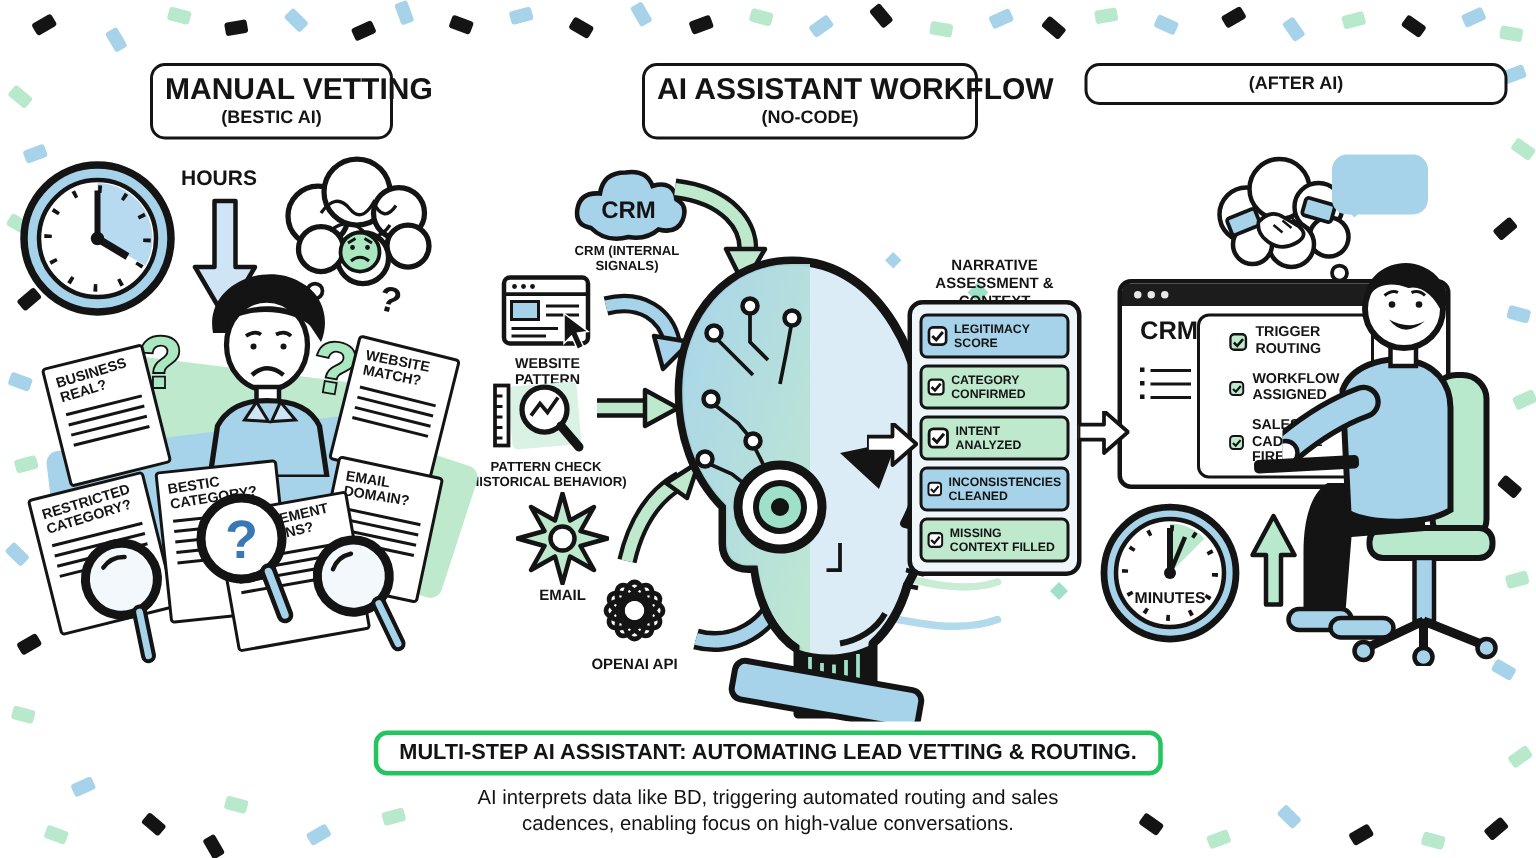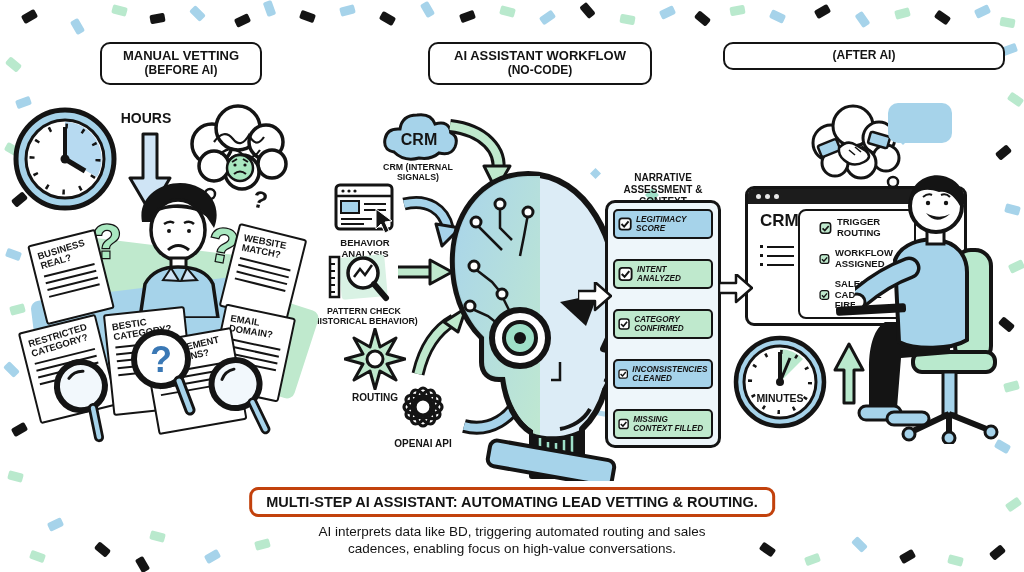--- a/index.html
+++ b/index.html
@@ -4,34 +4,34 @@
 <style>
   html,body{margin:0;padding:0;background:#fff;}
   #canvas{position:relative;width:1024px;height:572px;background:#ffffff;overflow:hidden;
           font-family:"Liberation Sans",sans-serif;color:#141414;}
   .abs{position:absolute;}
   
   .cf{position:absolute;width:15px;height:9px;border-radius:2px;}
   
   .hbox{position:absolute;background:#fff;border:2.5px solid #141414;border-radius:10px;
         text-align:center;padding:5px 8px;line-height:1.15;}
-  .hbox .l1{font-weight:bold;font-size:13px;white-space:nowrap;display:block;}
+  .hbox .l1{font-weight:bold;font-size:20px;white-space:nowrap;display:block;}
   .hbox .l2{font-weight:bold;font-size:12px;display:block;}
   
   .cap{position:absolute;text-align:center;font-size:13.5px;line-height:1.3;font-weight:500;}
   .small-label{position:absolute;text-align:center;font-weight:bold;line-height:1.18;}
   
   .poly{position:absolute;border-radius:8px;}
   .doc{position:absolute;background:#fff;border:2.5px solid #141414;border-radius:3px;padding:5px 6px;box-sizing:border-box;}
   .doc-title{font-weight:bold;font-size:9.5px;line-height:1.1;transform:rotate(-3deg);}
   .ln{height:0;border-top:2px solid #141414;margin:5px 1px;}
   
   #checklist{position:absolute;left:605px;top:200px;width:116px;background:#eef6fa;
              border:3px solid #141414;border-radius:10px;padding:6px 5px;box-sizing:border-box;
-             display:flex;flex-direction:column;gap:20px;z-index:3;font-style:italic;}
+             display:flex;flex-direction:column;gap:4px;z-index:3;}
   .check-item{border:2px solid #141414;border-radius:5px;padding:3px 3px;display:flex;gap:4px;
               align-items:center;min-height:20px;}
   .check-item span{font-weight:bold;font-size:8.2px;line-height:1.12;}
   .tone-blue{background:#a6d3ea;}
   .tone-green{background:#bfe9cd;}
   
   #crm-window{position:absolute;left:745px;top:186px;width:222px;height:140px;background:#fff;
               border:3px solid #141414;border-radius:9px;z-index:2;box-sizing:border-box;}
   #crm-titlebar{height:15px;background:#1c1c1c;border-radius:5px 5px 0 0;display:flex;align-items:center;gap:4px;padding-left:8px;}
   .tb-dot{width:5px;height:5px;border-radius:50%;background:#e8e8e8;}
@@ -46,21 +46,21 @@
   .crm-item{display:flex;align-items:center;gap:5px;}
   .crm-item span{font-weight:bold;font-size:9.5px;line-height:1.12;}
   
   #bubble-blue{position:absolute;left:888px;top:103px;width:64px;height:40px;background:#a6d3ea;border-radius:10px;z-index:1;}
   #bubble-blue:after{content:'';position:absolute;left:8px;bottom:-9px;border:7px solid transparent;border-top-color:#a6d3ea;}
   #bubble-green{position:absolute;left:895px;top:130px;width:92px;background:#b9e9cd;border:2.5px solid #141414;
                 border-radius:9px;padding:6px 4px;text-align:center;font-weight:bold;font-size:8.6px;line-height:1.2;z-index:2;}
   #bubble-green:after{content:'';position:absolute;left:-16px;bottom:6px;border:8px solid transparent;border-right-color:#141414;}
   #bubble-green:before{content:'';position:absolute;left:-10px;bottom:9px;border:5px solid transparent;border-right-color:#b9e9cd;z-index:1;}
   
-  #banner{position:absolute;left:50%;transform:translateX(-50%);top:487px;background:#fff;border:3px solid #c2410c;
+  #banner{position:absolute;left:50%;transform:translateX(-50%);top:487px;background:#fff;border:3px solid #22c55e;
           border-radius:9px;padding:4px 14px;font-weight:bold;font-size:14.5px;white-space:nowrap;}
   #subtitle{position:absolute;left:50%;transform:translateX(-50%);top:523px;width:450px;text-align:center;
             font-size:13.5px;line-height:1.28;font-weight:500;}
   #keyboard{position:absolute;left:836px;top:305px;width:70px;height:9px;background:#141414;border-radius:3px;transform:rotate(-3deg);z-index:6;}
 </style>
 </head>
 <body>
 
 <div id="canvas">
   <div id="confetti-layer">
@@ -118,21 +118,21 @@
       <div class="cf" style="left: 760px; top: 545px; transform: rotate(35deg); background: rgb(20, 20, 20);"></div>
       <div class="cf" style="left: 805px; top: 555px; transform: rotate(-20deg); background: rgb(185, 233, 205);"></div>
       <div class="cf" style="left: 852px; top: 540px; transform: rotate(45deg); background: rgb(166, 211, 234);"></div>
       <div class="cf" style="left: 900px; top: 552px; transform: rotate(-30deg); background: rgb(20, 20, 20);"></div>
       <div class="cf" style="left: 948px; top: 556px; transform: rotate(15deg); background: rgb(185, 233, 205);"></div>
       <div class="cf" style="left: 990px; top: 548px; transform: rotate(-40deg); background: rgb(20, 20, 20);"></div>
     </div>
 
   <div class="hbox" style="left:100px;top:42px;width:142px;">
     <span class="l1">MANUAL VETTING</span>
-    <span class="l2">(BEFORE AI)</span>
+    <span class="l2">(BESTIC AI)</span>
   </div>
 
   <svg class="abs" style="left:12px;top:106px;" width="106" height="106" viewBox="0 0 106 106">
     <circle cx="53" cy="53" r="49" fill="#a6d3ea" stroke="#141414" stroke-width="5"></circle>
     <circle cx="53" cy="53" r="39" fill="#ffffff" stroke="#141414" stroke-width="3"></circle>
     <path d="M53,53 L53,16 A37,37 0 0 1 85,71 Z" fill="#b7daf1"></path>
     <circle cx="53" cy="53" r="33" fill="none" stroke="#141414" stroke-width="5" stroke-dasharray="2.5 14.8"></circle>
     <line x1="53" y1="53" x2="53" y2="21" stroke="#141414" stroke-width="4"></line>
     <line x1="53" y1="53" x2="73" y2="65" stroke="#141414" stroke-width="5"></line>
     <circle cx="53" cy="53" r="4.5" fill="#141414"></circle>
@@ -274,21 +274,21 @@
     <circle cx="9" cy="8" r="1.6" fill="#141414"></circle>
       <circle cx="15" cy="8" r="1.6" fill="#141414"></circle>
       <circle cx="21" cy="8" r="1.6" fill="#141414"></circle>
     <rect x="7" y="18" width="18" height="12" fill="#a6d3ea" stroke="#141414" stroke-width="2"></rect>
     <line x1="30" y1="21" x2="52" y2="21" stroke="#141414" stroke-width="2"></line>
     <line x1="30" y1="27" x2="52" y2="27" stroke="#141414" stroke-width="2"></line>
     <line x1="7" y1="36" x2="38" y2="36" stroke="#141414" stroke-width="2"></line>
     <line x1="7" y1="41" x2="30" y2="41" stroke="#141414" stroke-width="2"></line>
     <polygon points="42,26 42,46 47,41 51,50 55,48 51,39 58,38" fill="#141414" stroke="#ffffff" stroke-width="1"></polygon>
   </svg>
-  <div class="small-label" style="left:330px;top:237px;width:70px;font-size:9.5px;">BEHAVIOR ANALYSIS</div>
+  <div class="small-label" style="left:330px;top:237px;width:70px;font-size:9.5px;">WEBSITE PATTERN</div>
   <svg class="abs" style="left:398px;top:194px;" width="64" height="54" viewBox="0 0 64 54">
     <path d="M6,10 C30,4 46,16 50,34" fill="none" stroke="#141414" stroke-width="13"></path>
     <path d="M6,10 C30,4 46,16 50,34" fill="none" stroke="#a6d3ea" stroke-width="7.5"></path>
     <polygon points="38,30 62,34 44,52" fill="#a6d3ea" stroke="#141414" stroke-width="3" stroke-linejoin="round"></polygon>
   </svg>
 
   <svg class="abs" style="left:328px;top:250px;" width="66" height="54" viewBox="0 0 66 54">
     <rect x="12" y="6" width="46" height="42" rx="4" fill="#d9f2e4" transform="rotate(-5 35 27)"></rect>
     <rect x="2" y="7" width="9" height="40" fill="#ffffff" stroke="#141414" stroke-width="2.5"></rect>
     <line x1="2" y1="14" x2="7" y2="14" stroke="#141414" stroke-width="2"></line>
@@ -304,21 +304,21 @@
   <svg class="abs" style="left:394px;top:256px;" width="62" height="32" viewBox="0 0 62 32">
     <line x1="4" y1="16" x2="38" y2="16" stroke="#141414" stroke-width="13"></line>
     <line x1="4" y1="16" x2="38" y2="16" stroke="#bfe9cd" stroke-width="7"></line>
     <polygon points="36,4 58,16 36,28" fill="#bfe9cd" stroke="#141414" stroke-width="3" stroke-linejoin="round"></polygon>
   </svg>
 
   <svg class="abs" style="left:344px;top:328px;" width="62" height="62" viewBox="0 0 62 62">
     <polygon points="61,31 43,36 52,52 36,43 31,61 26,43 10,52 19,36 1,31 19,26 10,10 26,19 31,1 36,19 52,10 43,26" fill="#bfe9cd" stroke="#141414" stroke-width="3" stroke-linejoin="round"></polygon>
     <circle cx="31" cy="31" r="8" fill="#ffffff" stroke="#141414" stroke-width="3"></circle>
   </svg>
-  <div class="small-label" style="left:348px;top:392px;width:54px;font-size:10px;">ROUTING</div>
+  <div class="small-label" style="left:348px;top:392px;width:54px;font-size:10px;">EMAIL</div>
   <svg class="abs" style="left:408px;top:306px;" width="60" height="74" viewBox="0 0 60 74">
     <path d="M10,68 C16,42 28,24 46,14" fill="none" stroke="#141414" stroke-width="13"></path>
     <path d="M10,68 C16,42 28,24 46,14" fill="none" stroke="#bfe9cd" stroke-width="7.5"></path>
     <polygon points="36,16 58,2 50,26" fill="#bfe9cd" stroke="#141414" stroke-width="3" stroke-linejoin="round"></polygon>
   </svg>
 
   <svg class="abs" style="left:392px;top:376px;" width="62" height="62" viewBox="0 0 62 62">
     <g fill="none" stroke="#141414" stroke-width="3.2">
       <ellipse cx="31" cy="31" rx="19" ry="8"></ellipse>
       <ellipse cx="31" cy="31" rx="19" ry="8" transform="rotate(30 31 31)"></ellipse>
@@ -408,28 +408,28 @@
           <rect x="1.5" y="1.5" width="13" height="13" rx="3" fill="#ffffff" stroke="#141414" stroke-width="2"></rect>
           <path d="M4,8 l3,3 l5,-6" fill="none" stroke="#141414" stroke-width="2.2"></path>
         </svg>
       <span>LEGITIMACY SCORE</span>
     </div>
     <div class="check-item tone-green">
       <svg width="16" height="16" viewBox="0 0 16 16">
           <rect x="1.5" y="1.5" width="13" height="13" rx="3" fill="#ffffff" stroke="#141414" stroke-width="2"></rect>
           <path d="M4,8 l3,3 l5,-6" fill="none" stroke="#141414" stroke-width="2.2"></path>
         </svg>
-      <span>INTENT ANALYZED</span>
+      <span>CATEGORY CONFIRMED</span>
     </div>
     <div class="check-item tone-green">
       <svg width="16" height="16" viewBox="0 0 16 16">
           <rect x="1.5" y="1.5" width="13" height="13" rx="3" fill="#ffffff" stroke="#141414" stroke-width="2"></rect>
           <path d="M4,8 l3,3 l5,-6" fill="none" stroke="#141414" stroke-width="2.2"></path>
         </svg>
-      <span>CATEGORY CONFIRMED</span>
+      <span>INTENT ANALYZED</span>
     </div>
     <div class="check-item tone-blue">
       <svg width="16" height="16" viewBox="0 0 16 16">
           <rect x="1.5" y="1.5" width="13" height="13" rx="3" fill="#ffffff" stroke="#141414" stroke-width="2"></rect>
           <path d="M4,8 l3,3 l5,-6" fill="none" stroke="#141414" stroke-width="2.2"></path>
         </svg>
       <span>INCONSISTENCIES CLEANED</span>
     </div>
     <div class="check-item tone-green">
       <svg width="16" height="16" viewBox="0 0 16 16">

